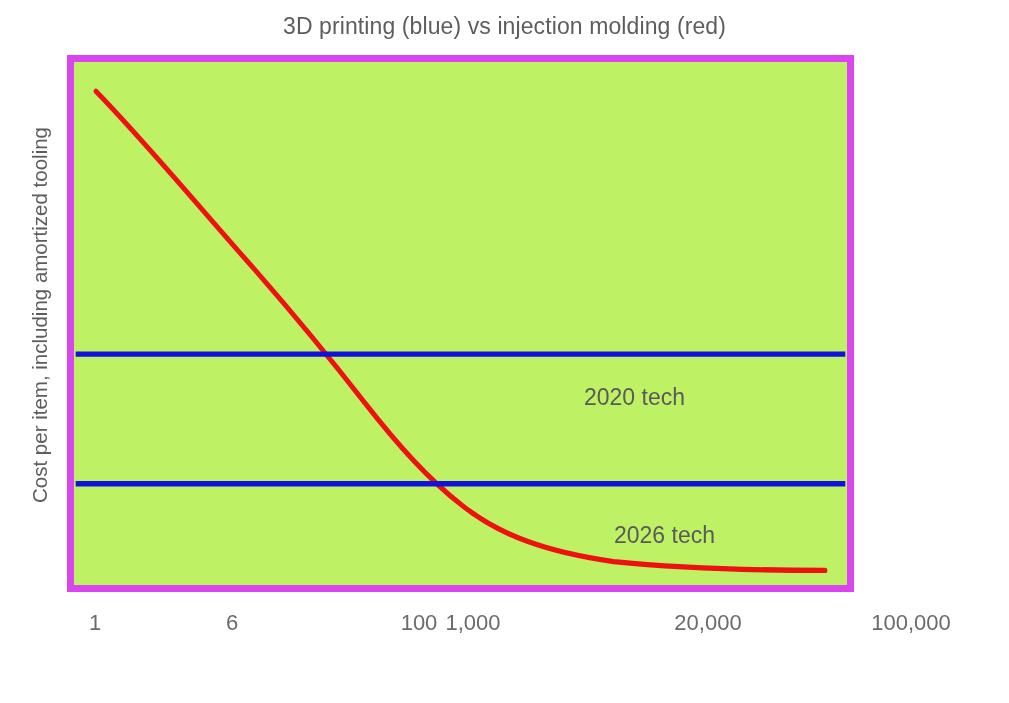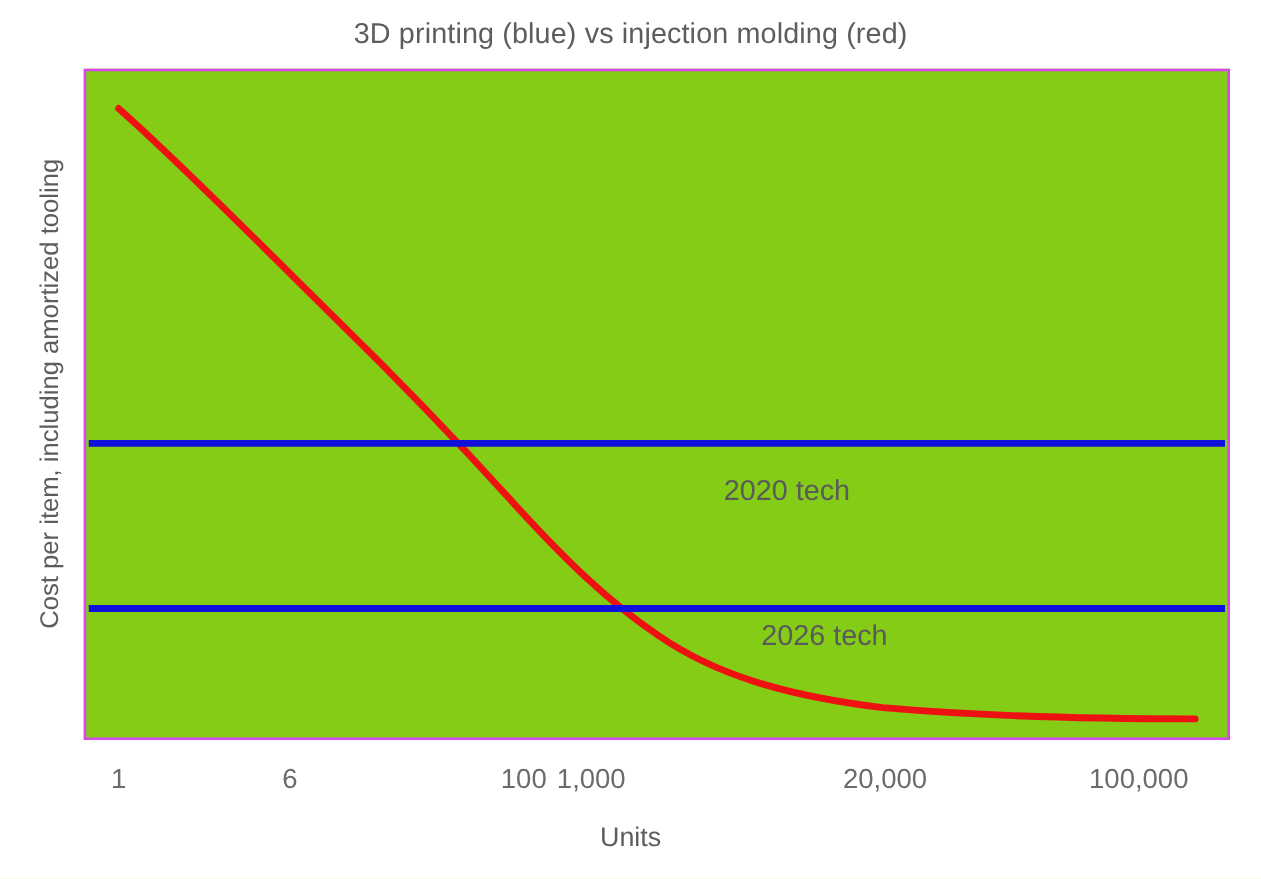--- a/index.html
+++ b/index.html
@@ -34,24 +34,24 @@
     color: #5d5d5d;
     letter-spacing: 0.1px;
     white-space: nowrap;
   }
 
   
   #plot-area {
     position: absolute;
     left: 67px;
     top: 55px;
-    width: 917px;
+    width: 787px;
     height: 537px;
-    background: #84cc16;
-    border: 2px solid #d946ef;
+    background: #bef264;
+    border: 7px solid #d946ef;
     box-sizing: border-box;
   }
   #plot-svg {
     position: absolute;
     left: 0; top: 0;
     width: 100%;
     height: 100%;
     display: block;
   }
 
@@ -90,21 +90,21 @@
   }
 
   
   .series-label {
     position: absolute;
     font-size: 23px;
     color: #5a5a5a;
     white-space: nowrap;
   }
   #label-2020 { left: 510px; top: 322px; }
-  #label-2026 { left: 540px; top: 438px; }
+  #label-2026 { left: 540px; top: 460px; }
 </style>
 </head>
 <body>
 
 <div id="figure">
 
   <div id="chart-title">3D printing (blue) vs injection molding (red)</div>
 
   <div id="ylabel">Cost per item, including amortized tooling</div>
 
@@ -128,15 +128,14 @@
     <div class="series-label" id="label-2026">2026 tech</div>
   </div>
 
   <div class="xtick" style="left:95px;">1</div>
   <div class="xtick" style="left:232px;">6</div>
   <div class="xtick" style="left:372px;margin-left:47px;">100</div>
   <div class="xtick" style="left:473px;">1,000</div>
   <div class="xtick" style="left:708px;">20,000</div>
   <div class="xtick" style="left:911px;">100,000</div>
 
-  <div id="xlabel">Units</div>
 
 </div>
 
 </body></html>

